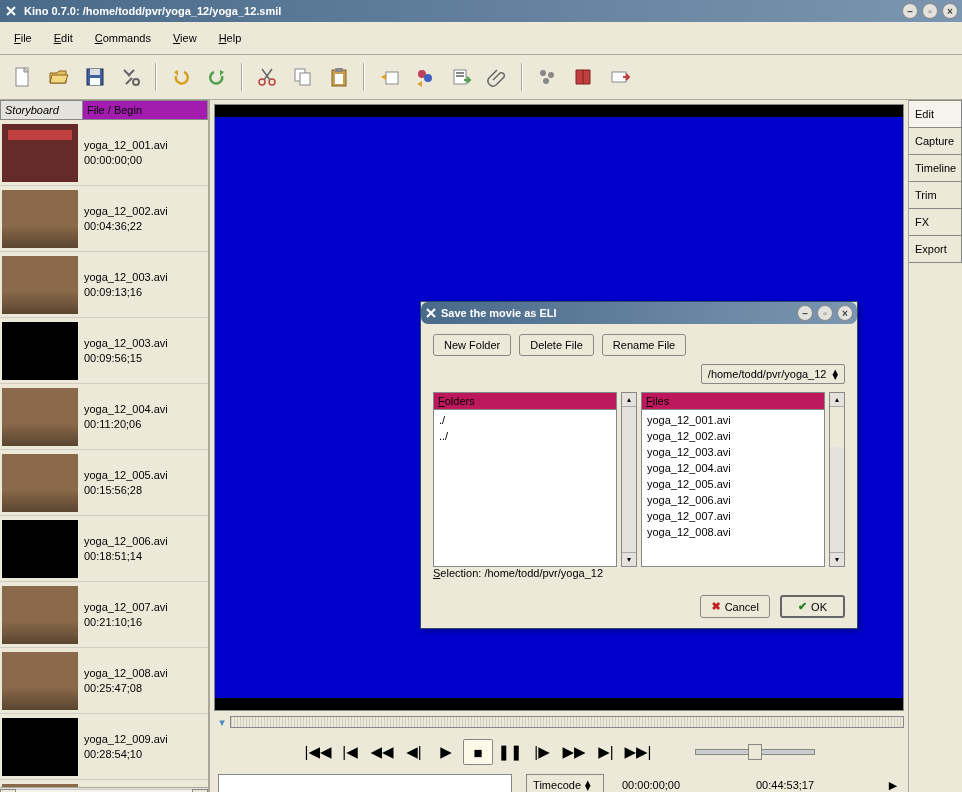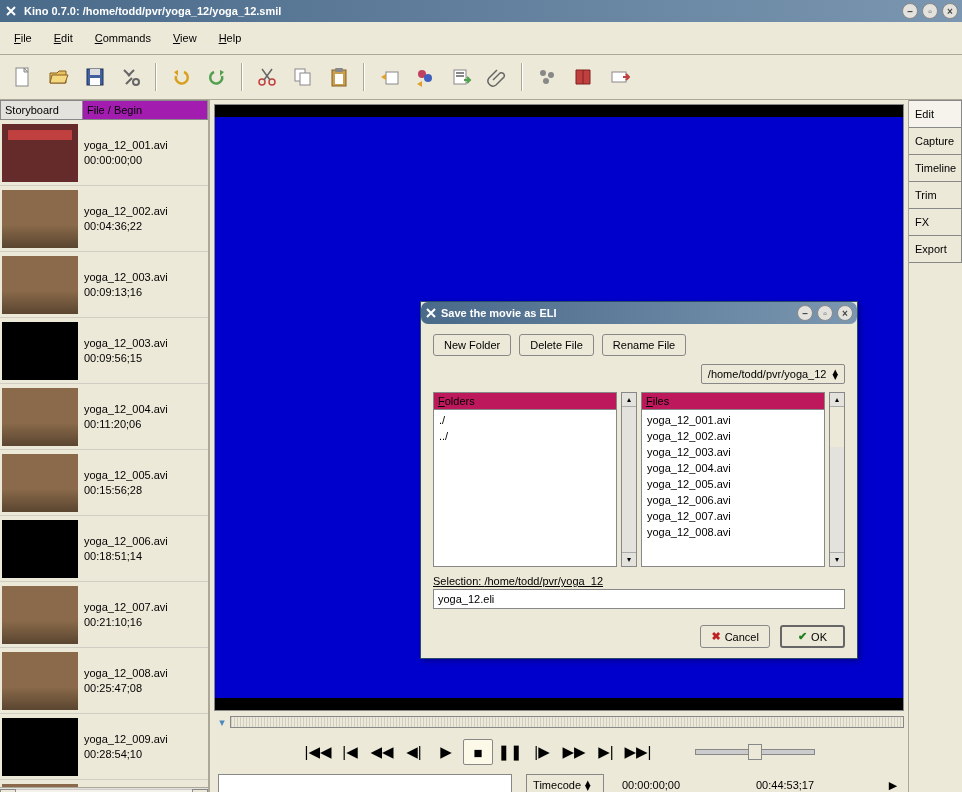--- a/index.html
+++ b/index.html
@@ -10,21 +10,21 @@
 .titlebar .win-btn { width: 16px; height: 16px; border: 1px solid #888; border-radius: 8px; background: #e4e2dc; margin-left: 4px; display:flex; align-items:center; justify-content:center; color:#444; font-size:10px; font-weight:bold;}
 .menubar { height: 28px; background: #ece9d8; border-bottom: 1px solid #aca899; display: flex; align-items: center; padding: 16px 6px; gap: 4px; }
 .menubar .menu-item { padding: 2px 10px 2px 8px; cursor: default; }
 .menubar .menu-item u { text-decoration: underline; }
 .toolbar { height: 45px; background: #ece9d8; border-bottom: 1px solid #aca899; display:flex; align-items:center; padding: 0 8px; gap: 6px;}
 .tb-btn { width: 30px; height: 30px; border:1px solid transparent; border-radius:3px; display:flex; align-items:center; justify-content:center; cursor: default;}
 .tb-sep { width:2px; height:28px; border-left:1px solid #aca899; border-right:1px solid #fff; margin:0 3px;}
 .main { display: flex; height: calc(100% - 89px); }
 .sidebar { width: 210px; display:flex; flex-direction:column; border-right:2px solid #aca899; background:#ece9d8;}
 .sb-header { display:flex; height:20px; border:1px solid #888;}
-.sb-header .col1{ width:82px; border-right:1px solid #888; padding:2px 4px; background:#e4e2dc; display:flex; align-items:center;}
+.sb-header .col1{ width:82px; border-right:1px solid #888; padding:2px 4px; background:#e4e2dc; display:flex; align-items:center;font-style:italic;}
 .sb-header .col2{ flex:1; padding:2px 4px; background:#a21caf; display:flex; align-items:center;}
 .sb-list { flex:1; overflow-y:auto; overflow-x:hidden; background:#ece9d8;}
 .sb-row { display:flex; height:66px; border-bottom:1px solid #d0cec2; align-items:center;}
 .thumb { width:76px; height:58px; margin:2px; background:#000; position:relative; overflow:hidden;}
 .thumb.y { background: linear-gradient(to bottom,#8a6a4a 0%,#8a6a4a 60%,#5a4530 100%);}
 .thumb.r { background:#652a2a;}
 .thumb .red-bar{position:absolute;top:6px;left:6px;right:6px;height:10px;background:#c04040;}
 .sb-info { flex:1; padding:2px 4px; line-height:1.3;}
 .sb-info .fn { }
 .sb-info .tc { }
@@ -66,21 +66,21 @@
 .dlg-panes { display:flex; gap:4px; height:175px; position:relative;}
 .pane { flex:1; display:flex; flex-direction:column;}
 .pane-h { border:1px solid #888; border-bottom:none; background:#be185d; padding:2px 4px;}
 .pane-list { flex:1; border:1px solid #888; background:#fff; overflow-y:auto; padding:2px;}
 .pane-list .it{ padding:2px 3px;}
 .pane-scroll { width:16px; border:1px solid #888; background:#e4e2dc; display:flex; flex-direction:column;}
 .pane-scroll .arr{height:14px;display:flex;align-items:center;justify-content:center;font-size:8px;border-bottom:1px solid #aaa;}
 .pane-scroll .arr:last-child{border-top:1px solid #aaa;border-bottom:none;}
 .pane-scroll .thumb{flex:0 0 40px; background:#ece9d8; width:auto; height:auto; margin:0;}
 .pane-scroll .track{flex:1;}
-.dlg-sel-label { margin-top:8px;text-decoration:underline;}
+.dlg-sel-label { margin-top:0;}
 .dlg-input { width:100%; border:1px solid #888; background:#fff; padding:3px 4px; margin-top:2px;}
 .dlg-actions { display:flex; justify-content:flex-end; gap:10px; margin-top:16px;}
 .dlg-actions .ic-x{ color:#c02020; font-weight:bold;}
 .dlg-actions .ic-ok{ color:#208020; font-weight:bold;}
 svg { display:block;}
 </style>
 </head>
 <body>
 
 <div class="titlebar">
@@ -411,21 +411,20 @@
           </div>
       </div>
       <div class="pane-scroll">
         <div class="arr">▴</div>
           <div class="thumb"></div>
           <div class="track"></div>
           <div class="arr">▾</div>
       </div>
     </div>
     <div class="dlg-sel-label"><u>S</u><span>election: </span><span>/home/todd/pvr/yoga_12</span></div>
-    <input class="dlg-input" value="yoga_12.eli" style="">
     <div class="dlg-actions">
       <div class="dlg-btn">
           <span class="ic-x">✖</span>
           <span>Cancel</span>
         </div>
       <div class="dlg-btn primary">
           <span class="ic-ok">✔</span>
           <span>OK</span>
         </div>
     </div>

